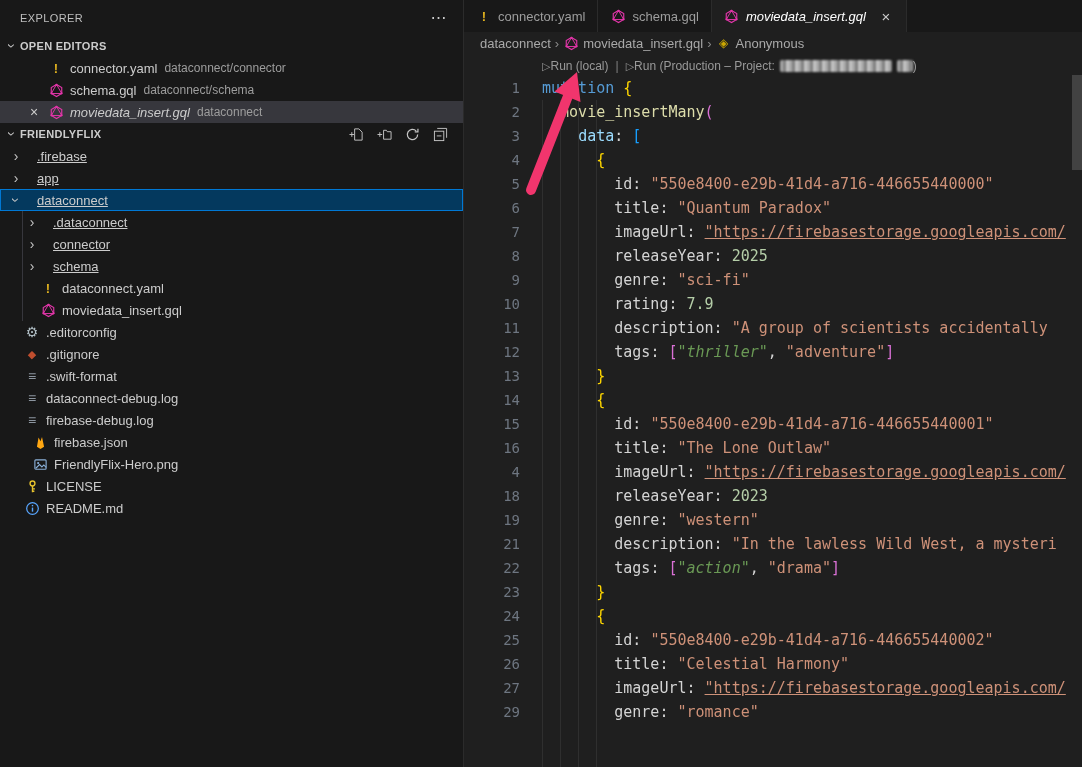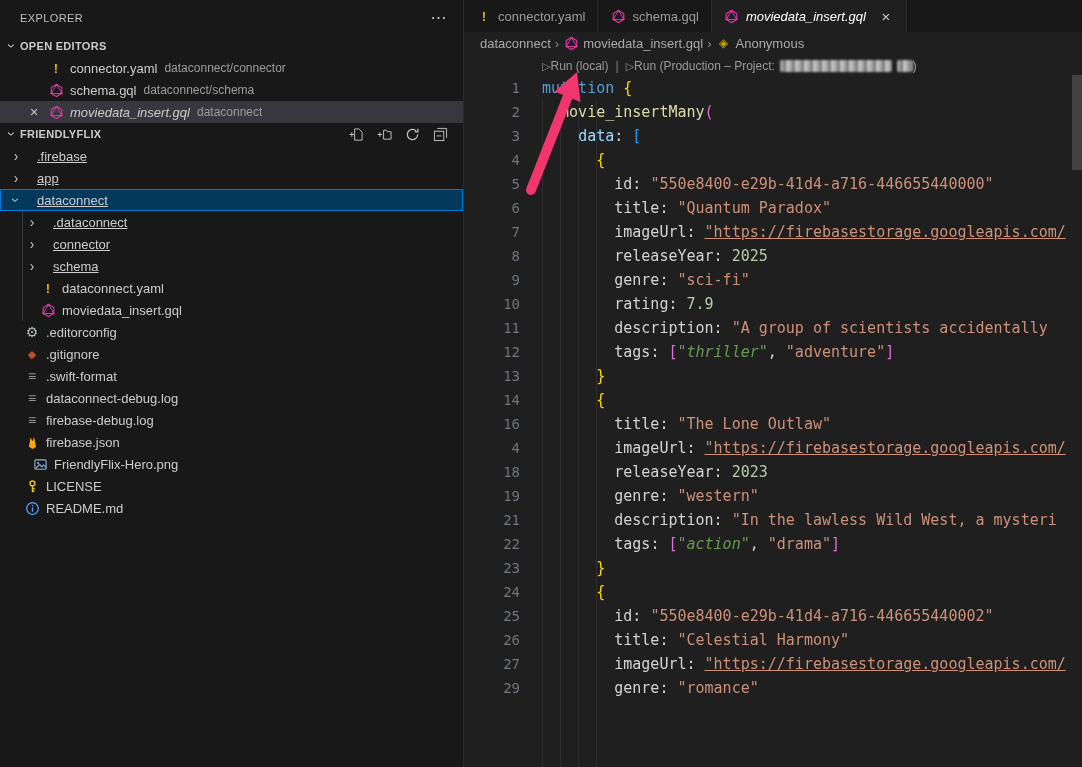--- a/index.html
+++ b/index.html
@@ -253,21 +253,21 @@
           </span>
           <span class="tree-label">dataconnect-debug.log</span>
         </div>
         <div class="tree-row" style="padding-left: 8px;">
           <span class="tree-spacer"></span>
           <span class="icon-wrap">
             <span class="fi-glyph loglines">≡</span>
           </span>
           <span class="tree-label">firebase-debug.log</span>
         </div>
-        <div class="tree-row" style="padding-left: 8px;">
+        <div class="tree-row" style="padding-left: 16px;">
           <span class="tree-spacer"></span>
           <span class="icon-wrap">
             <svg class="fi" viewBox="0 0 16 16">
               <path d="M4.2 12.6 L5.9 2.6 L8 6.6 L9.6 2.1 L11.8 12.6 L8 14.8 Z" fill="#ffa712"></path>
             </svg>
           </span>
           <span class="tree-label">firebase.json</span>
         </div>
         <div class="tree-row" style="padding-left: 16px;">
           <span class="tree-spacer"></span>
@@ -393,20 +393,21 @@
           <div class="code-line"><span class="line-num">5</span><span class="line-text"><span class="tok-pln">        </span><span class="tok-fld">id</span><span class="tok-pln">: </span><span class="tok-str">"550e8400-e29b-41d4-a716-446655440000"</span></span></div>
           <div class="code-line"><span class="line-num">6</span><span class="line-text"><span class="tok-pln">        </span><span class="tok-fld">title</span><span class="tok-pln">: </span><span class="tok-str">"Quantum Paradox"</span></span></div>
           <div class="code-line"><span class="line-num">7</span><span class="line-text"><span class="tok-pln">        </span><span class="tok-fld">imageUrl</span><span class="tok-pln">: </span><span class="tok-lnk">"https://firebasestorage.googleapis.com/</span></span></div>
           <div class="code-line"><span class="line-num">8</span><span class="line-text"><span class="tok-pln">        </span><span class="tok-fld">releaseYear</span><span class="tok-pln">: </span><span class="tok-num">2025</span></span></div>
           <div class="code-line"><span class="line-num">9</span><span class="line-text"><span class="tok-pln">        </span><span class="tok-fld">genre</span><span class="tok-pln">: </span><span class="tok-str">"sci-fi"</span></span></div>
           <div class="code-line"><span class="line-num">10</span><span class="line-text"><span class="tok-pln">        </span><span class="tok-fld">rating</span><span class="tok-pln">: </span><span class="tok-num">7.9</span></span></div>
           <div class="code-line"><span class="line-num">11</span><span class="line-text"><span class="tok-pln">        </span><span class="tok-fld">description</span><span class="tok-pln">: </span><span class="tok-str">"A group of scientists accidentally</span></span></div>
           <div class="code-line"><span class="line-num">12</span><span class="line-text"><span class="tok-pln">        </span><span class="tok-fld">tags</span><span class="tok-pln">: </span><span class="tok-b2">[</span><span class="tok-tag">"thriller"</span><span class="tok-pln">, </span><span class="tok-str">"adventure"</span><span class="tok-b2">]</span></span></div>
           <div class="code-line"><span class="line-num">13</span><span class="line-text"><span class="tok-pln">      </span><span class="tok-b1">}</span></span></div>
           <div class="code-line"><span class="line-num">14</span><span class="line-text"><span class="tok-pln">      </span><span class="tok-b1">{</span></span></div>
+          <div class="code-line"><span class="line-num">15</span><span class="line-text"><span class="tok-pln">        </span><span class="tok-fld">id</span><span class="tok-pln">: </span><span class="tok-str">"550e8400-e29b-41d4-a716-446655440001"</span></span></div>
           <div class="code-line"><span class="line-num">16</span><span class="line-text"><span class="tok-pln">        </span><span class="tok-fld">title</span><span class="tok-pln">: </span><span class="tok-str">"The Lone Outlaw"</span></span></div>
           <div class="code-line"><span class="line-num">4</span><span class="line-text"><span class="tok-pln">        </span><span class="tok-fld">imageUrl</span><span class="tok-pln">: </span><span class="tok-lnk">"https://firebasestorage.googleapis.com/</span></span></div>
           <div class="code-line"><span class="line-num">18</span><span class="line-text"><span class="tok-pln">        </span><span class="tok-fld">releaseYear</span><span class="tok-pln">: </span><span class="tok-num">2023</span></span></div>
           <div class="code-line"><span class="line-num">19</span><span class="line-text"><span class="tok-pln">        </span><span class="tok-fld">genre</span><span class="tok-pln">: </span><span class="tok-str">"western"</span></span></div>
           <div class="code-line"><span class="line-num">21</span><span class="line-text"><span class="tok-pln">        </span><span class="tok-fld">description</span><span class="tok-pln">: </span><span class="tok-str">"In the lawless Wild West, a mysteri</span></span></div>
           <div class="code-line"><span class="line-num">22</span><span class="line-text"><span class="tok-pln">        </span><span class="tok-fld">tags</span><span class="tok-pln">: </span><span class="tok-b2">[</span><span class="tok-tag">"action"</span><span class="tok-pln">, </span><span class="tok-str">"drama"</span><span class="tok-b2">]</span></span></div>
           <div class="code-line"><span class="line-num">23</span><span class="line-text"><span class="tok-pln">      </span><span class="tok-b1">}</span></span></div>
           <div class="code-line"><span class="line-num">24</span><span class="line-text"><span class="tok-pln">      </span><span class="tok-b1">{</span></span></div>
           <div class="code-line"><span class="line-num">25</span><span class="line-text"><span class="tok-pln">        </span><span class="tok-fld">id</span><span class="tok-pln">: </span><span class="tok-str">"550e8400-e29b-41d4-a716-446655440002"</span></span></div>
           <div class="code-line"><span class="line-num">26</span><span class="line-text"><span class="tok-pln">        </span><span class="tok-fld">title</span><span class="tok-pln">: </span><span class="tok-str">"Celestial Harmony"</span></span></div>

